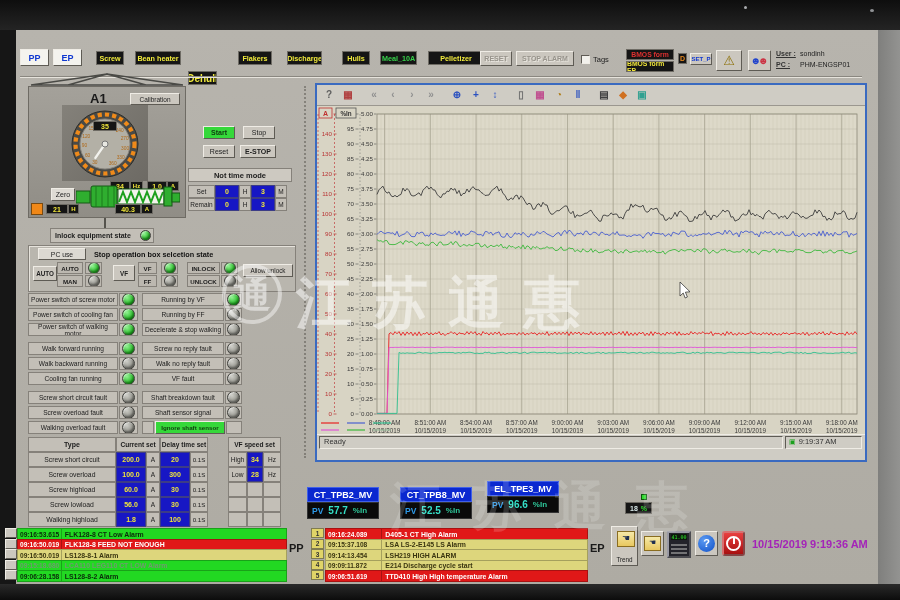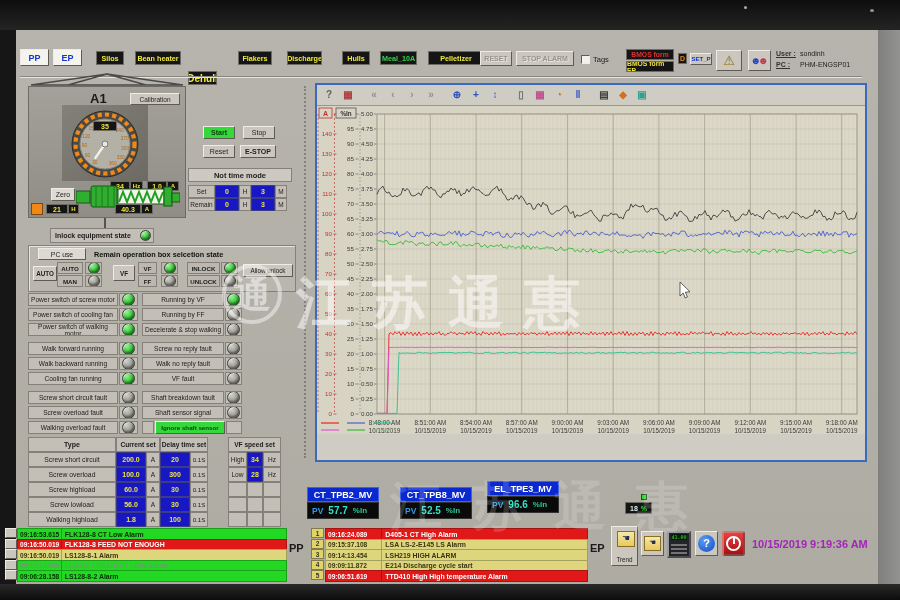--- a/index.html
+++ b/index.html
@@ -40,21 +40,21 @@
 <div class="a" style="left:744px;top:6px;width:3px;height:3px;border-radius:50%;background:#cfd2d6;opacity:.8"></div>
 <div class="a" style="left:870px;top:9px;width:4px;height:3px;border-radius:50%;background:#c4c8cc;opacity:.7"></div>
 <div class="a" style="left:0;top:30px;width:16px;height:554px;background:#161616"></div>
 <div class="a" style="left:878px;top:30px;width:22px;height:554px;background:linear-gradient(90deg,#7f7f7d,#939391)"></div>
 <div class="a" style="left:0;top:584px;width:900px;height:16px;background:linear-gradient(180deg,#2a2a2a,#0c0c0c)"></div>
 <div class="a screen"></div>
 
 <div class="a raised ctr bold" style="left:20px;top:49px;width:29px;height:17px;background:#f4f3ee;color:#1038d0;font-size:9px">PP</div>
 <div class="a raised ctr bold" style="left:53px;top:49px;width:29px;height:17px;background:#f4f3ee;color:#1038d0;font-size:9px">EP</div>
 <div id="navButtons">
-    <div class="a dark" style="left: 96px; top: 51px; width: 28px; height: 14px; font-size: 7.2px; color: rgb(240, 234, 60);">Silos</div>
+    <div class="a dark" style="left: 96px; top: 51px; width: 28px; height: 14px; font-size: 7.2px; color: rgb(240, 234, 60);">Screw</div>
     <div class="a dark" style="left: 135px; top: 51px; width: 46px; height: 14px; font-size: 7.2px; color: rgb(240, 234, 60);">Bean heater</div>
     <div class="a dark" style="left: 188px; top: 51px; width: 29px; height: 14px; font-size: 10px; color: rgb(240, 234, 60); margin-top: 20px;">Dehull</div>
     <div class="a dark" style="left: 238px; top: 51px; width: 34px; height: 14px; font-size: 7.2px; color: rgb(240, 234, 60);">Flakers</div>
     <div class="a dark" style="left: 287px; top: 51px; width: 35px; height: 14px; font-size: 7.2px; color: rgb(240, 234, 60);">Discharge</div>
     <div class="a dark" style="left: 342px; top: 51px; width: 28px; height: 14px; font-size: 7.2px; color: rgb(240, 234, 60);">Hulls</div>
     <div class="a dark" style="left: 380px; top: 51px; width: 37px; height: 14px; font-size: 7.2px; color: rgb(53, 208, 74);">Meal_10A</div>
     <div class="a dark" style="left: 428px; top: 51px; width: 56px; height: 14px; font-size: 7.2px; color: rgb(240, 234, 60);">Pelletizer</div>
   </div>
 <div class="a raised ctr bold" style="left:480px;top:51px;width:32px;height:15px;color:#98948c;font-size:7px;text-shadow:1px 1px 0 #e8e5de">RESET</div>
 <div class="a raised ctr bold" style="left:516px;top:51px;width:58px;height:15px;color:#98948c;font-size:7px;text-shadow:1px 1px 0 #e8e5de">STOP ALARM</div>
@@ -140,21 +140,21 @@
 <div class="a blue" style="left:215px;top:198px;width:24px;height:13px;font-size:7px">0</div>
 <div class="a cell" style="left:239px;top:198px;width:12px;height:13px;font-size:6.5px">H</div>
 <div class="a blue" style="left:251px;top:198px;width:24px;height:13px;font-size:7px">3</div>
 <div class="a cell" style="left:275px;top:198px;width:12px;height:13px;font-size:6.5px">M</div>
 
 <div class="a cell bold" style="left:50px;top:228px;width:104px;height:15px;font-size:7px;justify-content:flex-start;padding-left:4px">Inlock equipment state</div>
 <div class="a lamp on" style="left:140px;top:230px;width:11px;height:11px"></div>
 
 <div class="a" style="left:28px;top:245px;width:268px;height:47px;border:1px solid #85817a;box-shadow:inset 1px 1px 0 #e6e3dc;background:#b9b6ae"></div>
 <div class="a raised ctr" style="left:38px;top:248px;width:48px;height:12px;font-size:6.8px;background:#dcd9d2;color:#222">PC use</div>
-<div class="a bold" style="left:94px;top:250px;font-size:7.3px;color:#111">Remain operation box selcetion state</div>
+<div class="a bold" style="left:94px;top:250px;font-size:7.3px;color:#111">Stop operation box selcetion state</div>
 <div class="a raised ctr bold" style="left:33px;top:266px;width:24px;height:15px;font-size:6.3px;color:#222">AUTO</div>
 <div class="a raised ctr bold" style="left:113px;top:265px;width:22px;height:16px;font-size:6.3px;color:#222">VF</div>
 <div class="a raised ctr" style="left:243px;top:264px;width:50px;height:13px;font-size:6.3px;color:#222">Allow unlock</div>
 <div id="fieldLamps">
     <div class="a cell bold" style="left: 57px; top: 262px; width: 26px; height: 12px; font-size: 6.2px; background: rgb(188, 184, 176);">AUTO</div>
     <div class="a cell" style="left: 85px; top: 262px; width: 17px; height: 12px; background: rgb(188, 184, 176);">
       <div class="lamp on" style="width: 10px; height: 10px;"></div>
     </div>
     <div class="a cell bold" style="left: 57px; top: 275px; width: 26px; height: 12px; font-size: 6.2px; background: rgb(188, 184, 176);">MAN</div>
     <div class="a cell" style="left: 85px; top: 275px; width: 17px; height: 12px; background: rgb(188, 184, 176);">
@@ -491,20 +491,27 @@
         <polyline points="60.0,307.4 62.0,307.4 64.0,307.4 66.0,307.4 68.0,307.4 70.0,307.4 72.0,241.6 74.0,241.4 76.0,241.5 78.0,241.3 80.0,241.4 82.0,241.4 84.0,241.2 86.0,241.2 88.0,241.4 90.0,241.4 92.0,241.4 94.0,241.3 96.0,241.2 98.0,241.6 100.0,241.3 102.0,241.4 104.0,241.3 106.0,241.2 108.0,241.5 110.0,241.3 112.0,241.4 114.0,241.2 116.0,241.5 118.0,241.6 120.0,241.2 122.0,241.2 124.0,241.5 126.0,241.4 128.0,241.2 130.0,241.2 132.0,241.3 134.0,241.2 136.0,241.2 138.0,241.6 140.0,241.3 142.0,241.4 144.0,241.3 146.0,241.5 148.0,241.2 150.0,241.6 152.0,241.6 154.0,241.2 156.0,241.4 158.0,241.5 160.0,241.2 162.0,241.6 164.0,241.2 166.0,241.5 168.0,241.3 170.0,241.5 172.0,241.6 174.0,241.2 176.0,241.3 178.0,241.6 180.0,241.3 182.0,241.2 184.0,241.2 186.0,241.3 188.0,241.4 190.0,241.2 192.0,241.3 194.0,241.6 196.0,241.4 198.0,241.4 200.0,241.6 202.0,241.4 204.0,241.6 206.0,241.4 208.0,241.3 210.0,241.5 212.0,241.3 214.0,241.6 216.0,241.5 218.0,241.4 220.0,241.6 222.0,241.5 224.0,241.4 226.0,241.5 228.0,241.4 230.0,241.2 232.0,241.3 234.0,241.3 236.0,241.3 238.0,241.5 240.0,241.6 242.0,241.4 244.0,241.2 246.0,241.5 248.0,241.3 250.0,241.3 252.0,241.6 254.0,241.3 256.0,241.4 258.0,241.2 260.0,241.6 262.0,241.5 264.0,241.5 266.0,241.4 268.0,241.6 270.0,241.3 272.0,241.3 274.0,241.2 276.0,241.3 278.0,241.3 280.0,241.6 282.0,241.5 284.0,241.5 286.0,241.5 288.0,241.6 290.0,241.5 292.0,241.3 294.0,241.4 296.0,241.2 298.0,241.6 300.0,241.5 302.0,241.4 304.0,241.4 306.0,241.4 308.0,241.4 310.0,241.2 312.0,241.5 314.0,241.2 316.0,241.5 318.0,241.6 320.0,241.3 322.0,241.6 324.0,241.5 326.0,241.4 328.0,241.3 330.0,241.4 332.0,241.5 334.0,241.3 336.0,241.4 338.0,241.4 340.0,241.5 342.0,241.4 344.0,241.2 346.0,241.3 348.0,241.5 350.0,241.4 352.0,241.6 354.0,241.4 356.0,241.5 358.0,241.3 360.0,241.4 362.0,241.5 364.0,241.3 366.0,241.3 368.0,241.2 370.0,241.6 372.0,241.4 374.0,241.2 376.0,241.5 378.0,241.2 380.0,241.6 382.0,241.4 384.0,241.3 386.0,241.5 388.0,241.4 390.0,241.3 392.0,241.5 394.0,241.4 396.0,241.3 398.0,241.2 400.0,241.4 402.0,241.3 404.0,241.3 406.0,241.6 408.0,241.5 410.0,241.3 412.0,241.3 414.0,241.5 416.0,241.6 418.0,241.4 420.0,241.4 422.0,241.5 424.0,241.6 426.0,241.4 428.0,241.2 430.0,241.2 432.0,241.4 434.0,241.6 436.0,241.6 438.0,241.6 440.0,241.3 442.0,241.2 444.0,241.5 446.0,241.2 448.0,241.3 450.0,241.6 452.0,241.2 454.0,241.6 456.0,241.3 458.0,241.6 460.0,241.2 462.0,241.2 464.0,241.3 466.0,241.5 468.0,241.2 470.0,241.6 472.0,241.2 474.0,241.5 476.0,241.6 478.0,241.2 480.0,241.6 482.0,241.6 484.0,241.6 486.0,241.5 488.0,241.3 490.0,241.3 492.0,241.5 494.0,241.3 496.0,241.5 498.0,241.4 500.0,241.3 502.0,241.3 504.0,241.3 506.0,241.4 508.0,241.5 510.0,241.4 512.0,241.2 514.0,241.6 516.0,241.4 518.0,241.5 520.0,241.4 522.0,241.5 524.0,241.5 526.0,241.2 528.0,241.4 530.0,241.2 532.0,241.5 534.0,241.3 536.0,241.3 538.0,241.5 540.0,241.5 " fill="none" stroke="#e055d8" stroke-width="0.9"></polyline>
         <polyline points="60.0,307.4 62.0,307.4 64.0,307.4 66.0,307.4 68.0,307.4 70.0,307.4 72.0,307.4 74.0,307.4 76.0,307.4 78.0,307.4 80.0,307.4 82.0,246.4 84.0,247.4 86.0,246.9 88.0,247.4 90.0,246.8 92.0,247.2 94.0,247.1 96.0,247.2 98.0,247.5 100.0,246.8 102.0,246.1 104.0,246.6 106.0,247.2 108.0,246.6 110.0,246.9 112.0,247.2 114.0,247.5 116.0,246.8 118.0,247.0 120.0,247.1 122.0,246.4 124.0,246.7 126.0,246.5 128.0,246.3 130.0,246.7 132.0,246.4 134.0,246.6 136.0,246.5 138.0,247.3 140.0,246.9 142.0,246.5 144.0,247.3 146.0,246.2 148.0,246.8 150.0,246.5 152.0,246.2 154.0,246.4 156.0,246.9 158.0,247.5 160.0,247.1 162.0,247.5 164.0,247.3 166.0,247.4 168.0,246.1 170.0,246.8 172.0,246.1 174.0,247.3 176.0,247.2 178.0,247.5 180.0,246.8 182.0,246.8 184.0,246.4 186.0,246.3 188.0,247.0 190.0,247.5 192.0,246.4 194.0,247.0 196.0,246.4 198.0,246.3 200.0,246.5 202.0,247.3 204.0,247.3 206.0,246.6 208.0,246.1 210.0,247.5 212.0,247.0 214.0,246.3 216.0,246.2 218.0,246.2 220.0,246.9 222.0,246.6 224.0,246.5 226.0,246.5 228.0,246.1 230.0,247.1 232.0,246.3 234.0,246.8 236.0,246.9 238.0,246.4 240.0,247.5 242.0,247.0 244.0,247.3 246.0,247.0 248.0,246.8 250.0,247.2 252.0,247.1 254.0,246.4 256.0,247.5 258.0,246.8 260.0,246.2 262.0,247.5 264.0,246.2 266.0,246.7 268.0,247.4 270.0,247.3 272.0,246.6 274.0,247.2 276.0,247.2 278.0,246.9 280.0,246.3 282.0,246.3 284.0,247.5 286.0,246.2 288.0,247.4 290.0,247.2 292.0,246.6 294.0,247.0 296.0,246.9 298.0,246.9 300.0,246.5 302.0,246.5 304.0,246.2 306.0,246.6 308.0,246.2 310.0,247.1 312.0,247.2 314.0,246.7 316.0,246.5 318.0,246.7 320.0,247.4 322.0,246.4 324.0,246.3 326.0,247.2 328.0,247.3 330.0,246.6 332.0,247.2 334.0,246.2 336.0,246.2 338.0,246.7 340.0,247.0 342.0,246.6 344.0,247.4 346.0,246.7 348.0,247.3 350.0,246.6 352.0,247.2 354.0,246.8 356.0,247.2 358.0,247.3 360.0,246.5 362.0,246.6 364.0,246.3 366.0,246.1 368.0,246.7 370.0,247.5 372.0,247.3 374.0,247.3 376.0,246.2 378.0,247.3 380.0,246.2 382.0,246.6 384.0,247.5 386.0,246.7 388.0,247.2 390.0,246.2 392.0,246.9 394.0,246.4 396.0,247.2 398.0,247.0 400.0,246.5 402.0,246.7 404.0,246.6 406.0,247.1 408.0,247.4 410.0,246.8 412.0,246.2 414.0,246.3 416.0,246.2 418.0,246.6 420.0,247.0 422.0,246.4 424.0,246.6 426.0,246.3 428.0,246.8 430.0,246.9 432.0,247.0 434.0,246.4 436.0,246.4 438.0,246.6 440.0,247.2 442.0,247.3 444.0,246.6 446.0,246.3 448.0,246.4 450.0,247.0 452.0,246.5 454.0,247.5 456.0,246.6 458.0,246.2 460.0,246.3 462.0,246.1 464.0,246.4 466.0,247.5 468.0,247.1 470.0,246.5 472.0,246.2 474.0,246.2 476.0,246.7 478.0,247.2 480.0,246.6 482.0,247.3 484.0,246.2 486.0,247.5 488.0,246.5 490.0,247.5 492.0,247.4 494.0,247.4 496.0,246.5 498.0,246.4 500.0,247.0 502.0,247.2 504.0,247.4 506.0,246.8 508.0,246.9 510.0,247.3 512.0,247.3 514.0,247.2 516.0,247.5 518.0,247.0 520.0,247.0 522.0,247.1 524.0,246.6 526.0,246.2 528.0,247.1 530.0,246.7 532.0,246.1 534.0,247.4 536.0,247.1 538.0,246.7 540.0,247.1 " fill="none" stroke="#2fbf8f" stroke-width="0.9"></polyline>
         <line x1="4" y1="317" x2="22" y2="317" stroke="#e82222" stroke-width="1.2"></line>
         <line x1="30" y1="317" x2="48" y2="317" stroke="#4a5fd0" stroke-width="1.2"></line>
         <line x1="56" y1="317" x2="74" y2="317" stroke="#2fbf8f" stroke-width="1.2"></line>
         <line x1="4" y1="324" x2="22" y2="324" stroke="#e055d8" stroke-width="1.2"></line>
         <line x1="30" y1="324" x2="48" y2="324" stroke="#3db83d" stroke-width="1.2"></line>
         <line x1="56" y1="324" x2="74" y2="324" stroke="#9dbb9d" stroke-width="1.2"></line>
         <path d="M363 176 l0 14 3.2,-3 2,5 2.2,-1 -2,-4.8 4.6,-0.4 Z" fill="#fff" stroke="#222" stroke-width="0.7"></path>
       </svg></div>
+  <div class="ct-status">
+    <span class="sunkenb" style="flex:1;height:11px;line-height:10px;padding-left:4px;margin:0 2px">Ready</span>
+    <span class="sunkenb" style="width:72px;height:11px;line-height:10px;margin-right:3px;display:flex;align-items:center;gap:3px;padding-left:3px">
+      <span style="color:#1da01d;font-size:7px">▣</span>
+      <span>9:19:37 AM</span>
+    </span>
+  </div>
 </div>
 
 <div id="pvTags">
     <div class="a" style="left: 307px; top: 487px; width: 72px; height: 32px;">
       <div class="ctr bold" style="width: 100%; height: 15px; background: rgb(10, 40, 208); color: rgb(255, 255, 255); font-size: 9px; border: 1px solid rgb(64, 96, 232); box-sizing: border-box;">CT_TPB2_MV</div>
       <div style="width: 100%; height: 17px; background: rgb(10, 10, 10); display: flex; align-items: center; gap: 5px; padding-left: 4px; box-sizing: border-box; border: 1px solid rgb(51, 51, 51);">
         <div class="bold" style="color: rgb(46, 154, 232); font-size: 8.5px;">PV</div>
         <div class="bold" style="color: rgb(53, 224, 200); font-size: 10px;">57.7</div>
         <div class="bold" style="color: rgb(46, 200, 154); font-size: 8px;">%In</div>
       </div>

